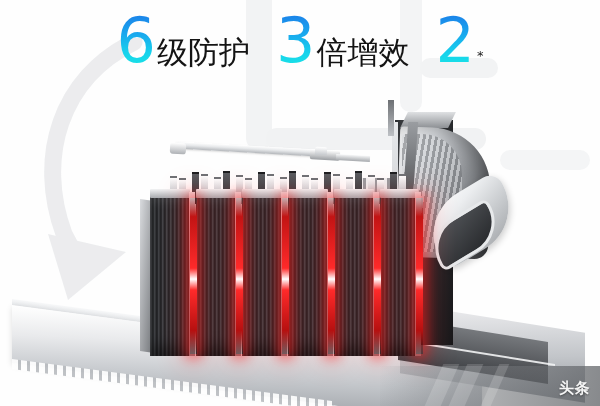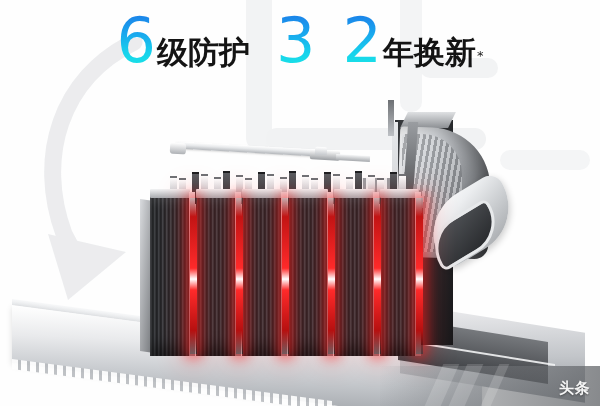--- a/index.html
+++ b/index.html
@@ -33,21 +33,21 @@
   .feat + .feat{margin-left:26px;}
   .num{
     font-size:62px;line-height:1;font-weight:400;
     font-family:"DejaVu Sans","Liberation Sans",sans-serif;
     background:linear-gradient(180deg,#1c7ae8 0%,#19a7ee 38%,#17d3ec 70%,#1ae8e2 100%);
     -webkit-background-clip:text;background-clip:text;color:transparent;
     -webkit-text-fill-color:transparent;
     padding-right:2px;letter-spacing:-1px;
   }
   .cn{
-    font-size:31px;line-height:1;font-weight:700;color:#141414;
+    font-size:31px;line-height:1;font-weight:400;color:#141414;
     letter-spacing:0px;font-family:"DejaVu Sans","Liberation Sans",sans-serif;
     position:relative;top:1px;
   }
   .star{font-size:13px;color:#1a1a1a;position:relative;top:-2px;margin-left:1px;}
 
   
   .product{position:absolute;left:0;top:0;width:600px;height:406px;z-index:20;}
 
   
   .baseplate{
@@ -327,24 +327,24 @@
       </div>
   </div>
 
   <div class="headline" id="headline">
       <div class="feat">
         <span class="num">6</span>
         <span class="cn">级防护</span>
       </div>
       <div class="feat">
         <span class="num">3</span>
+        <span class="cn">倍增效</span>
       </div>
       <div class="feat">
         <span class="num">2</span>
-        <span class="cn">年换新</span>
         <span class="star">*</span>
       </div>
     </div>
 
   <div class="wm-band">
     <div class="wm-streak" style="right:150px;"></div>
     <div class="wm-streak" style="right:126px;"></div>
     <div class="wm-streak" style="right:100px;width:10px;"></div>
   </div>
   <div class="watermark">

